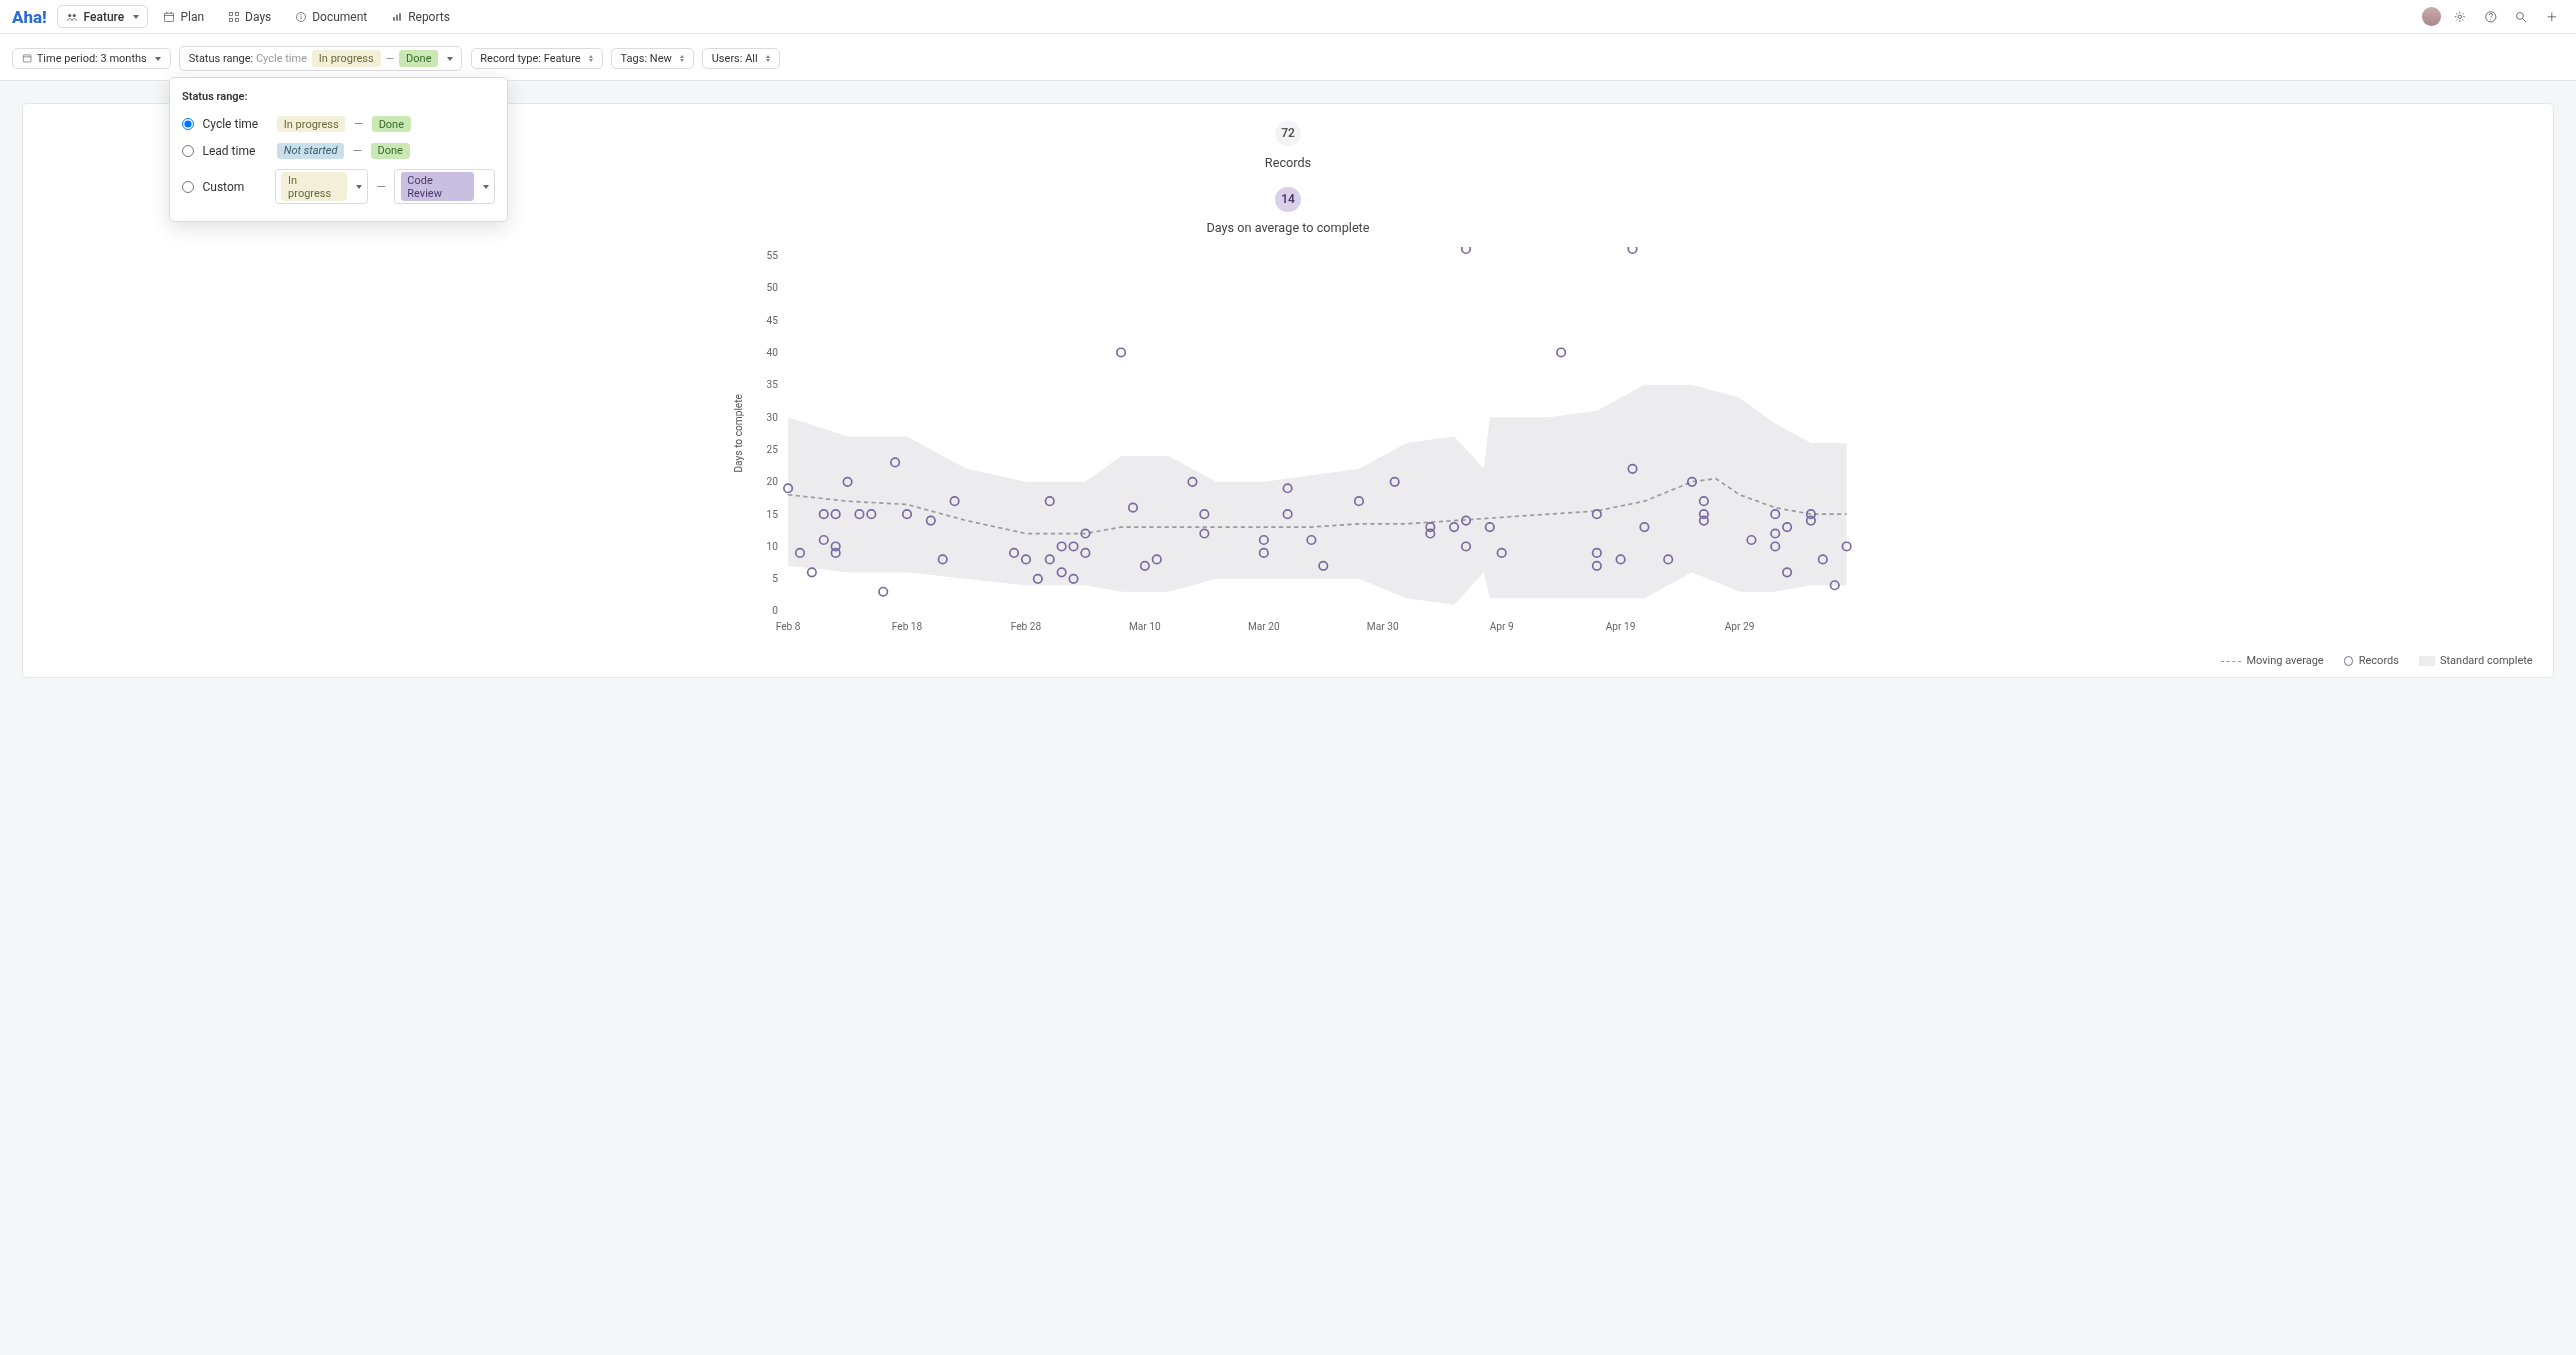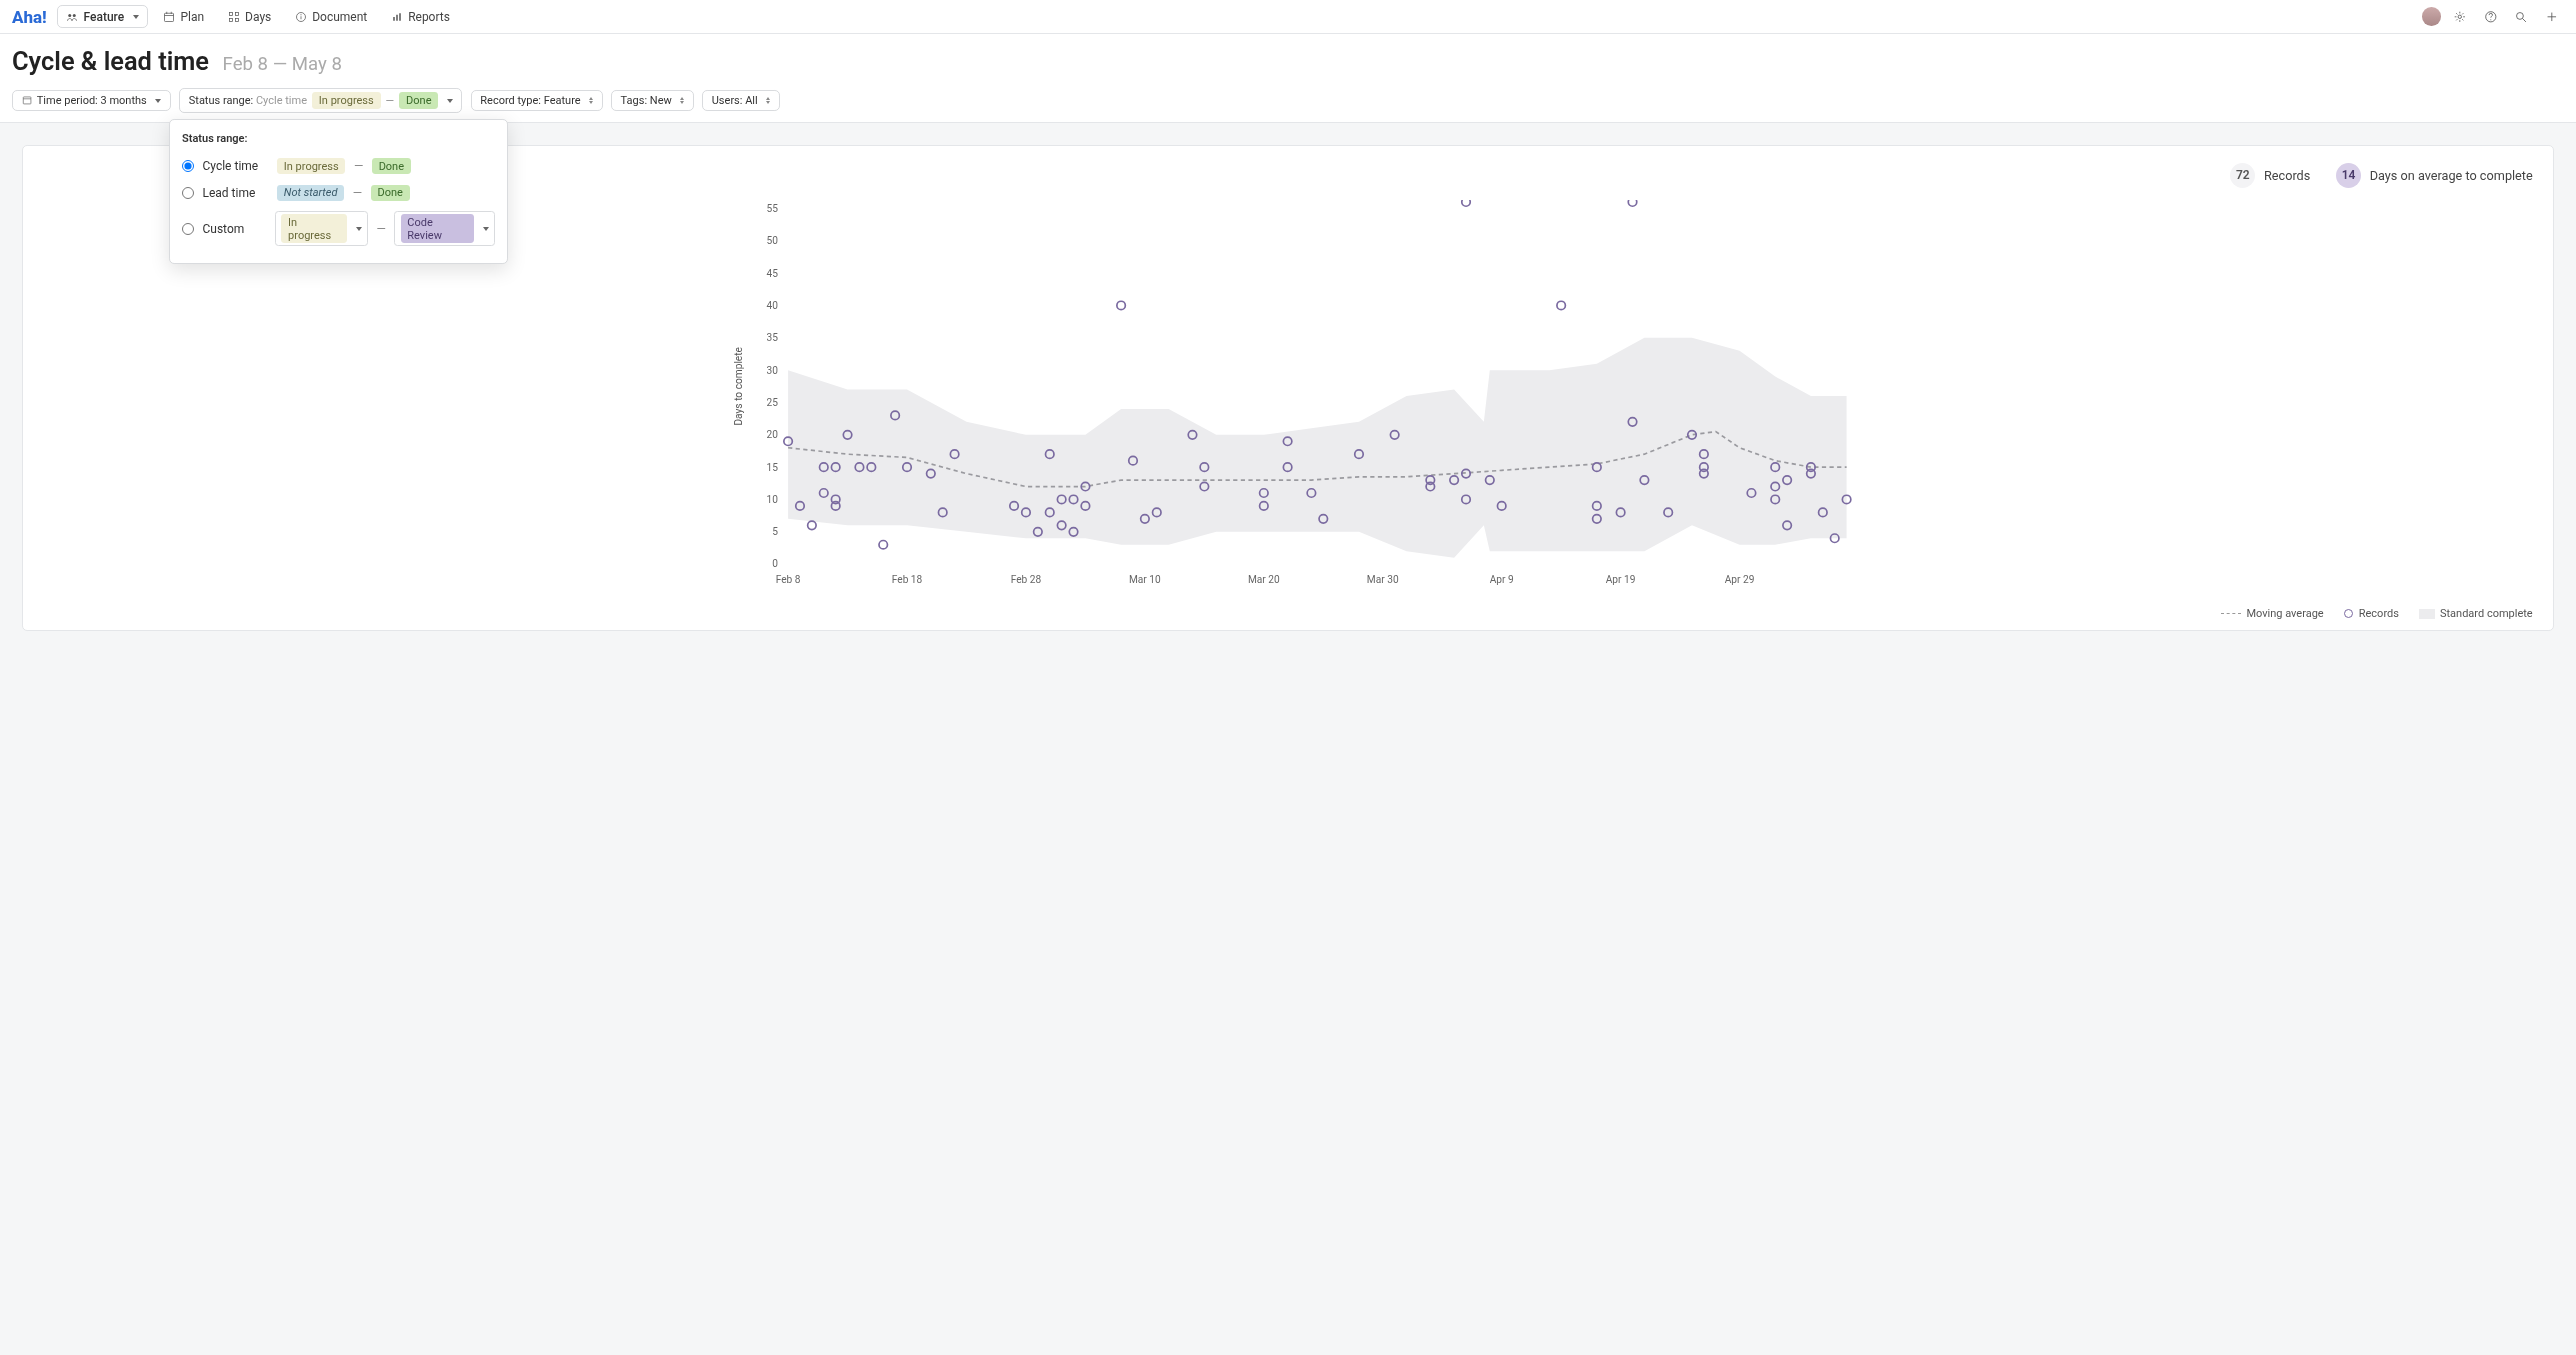--- a/index.html
+++ b/index.html
@@ -30,21 +30,21 @@
 
 .dropdown { position: absolute; top: 30.5px; left: 157px; background: #fff; border: 0.8px solid #d9dbde; border-radius: 5.1px; box-shadow: 0 5.1px 20.3px rgba(0,0,0,0.12); padding: 12px; width: 339px; z-index: 10; }
 .dd-title { font-size: 11px; font-weight: 600; color: #333; margin-bottom: 8.5px; }
 .dd-row { display: flex; align-items: center; gap: 8.5px; padding: 5.1px 0; }
 .dd-radio { width: 12px; height: 12px; }
 .dd-label { width: 66px; font-size: 12px; color: #333; }
 .mini-select { border: 0.8px solid #d9dbde; border-radius: 3.4px; padding: 1.7px 5.1px; display: inline-flex; align-items: center; gap: 5.1px; }
 
 .content { padding: 22px; }
 .chart-card { background: #fff; border: 0.8px solid #e4e6e9; border-radius: 5.1px; padding: 17px 20.3px 10.2px 20.3px; }
-.stats-row { display: flex; justify-content: flex-end; align-items: center; gap: 8.5px; margin-bottom: 12px; font-size: 12.7px; color: #444; }
+.stats-row { display: flex; justify-content: flex-end; align-items: center; gap: 8.5px; margin-bottom: 12px; font-size: 12.7px; color: #444; flex-direction: column; }
 .stat-badge { width: 25.4px; height: 25.4px; border-radius: 50%; display: inline-flex; align-items: center; justify-content: center; font-weight: 600; font-size: 12px; }
 .badge-lite { background: #f3f3f5; color: #555; }
 .badge-purple { background: #d8cfe8; color: #4a3a6a; }
 
 .chart-wrap { position: relative; }
 .legend { display: flex; justify-content: flex-end; gap: 20.3px; padding-top: 8.5px; font-size: 11px; color: #555; align-items: center; }
 .lg-dash { display: inline-block; width: 20.3px; border-top: 1.7px dashed #999; vertical-align: middle; }
 .lg-circle { display: inline-block; width: 9.3px; height: 9.3px; border: 1.7px solid #7a6aa0; border-radius: 50%; vertical-align: middle; }
 .lg-rect { display: inline-block; width: 15.3px; height: 10.2px; background: #ececee; vertical-align: middle; }
 
@@ -132,24 +132,20 @@
   </span>
   <span class="icon-btn">
     <svg width="13.6" height="13.6" viewBox="0 0 16 16">
         <line x1="8" y1="3" x2="8" y2="13" stroke="#555"></line>
         <line x1="3" y1="8" x2="13" y2="8" stroke="#555"></line>
       </svg>
   </span>
 </div>
 
 <div class="subheader">
-  <div class="title-row">
-    <h1 class="page-title">Cycle &amp; lead time</h1>
-    <span class="date-range">Feb 8 — May 8</span>
-  </div>
   <div class="filter-row">
     <div class="filter-chip">
       <svg width="10.2" height="10.2" viewBox="0 0 16 16">
           <rect x="2" y="3" width="12" height="11" rx="1" fill="none" stroke="#555"></rect>
           <line x1="2" y1="6" x2="14" y2="6" stroke="#555"></line>
         </svg>
       <span class="chip-label"><span>Time period:</span> <span>3 months</span></span>
       <span class="caret"></span>
     </div>
     <div class="filter-chip">

